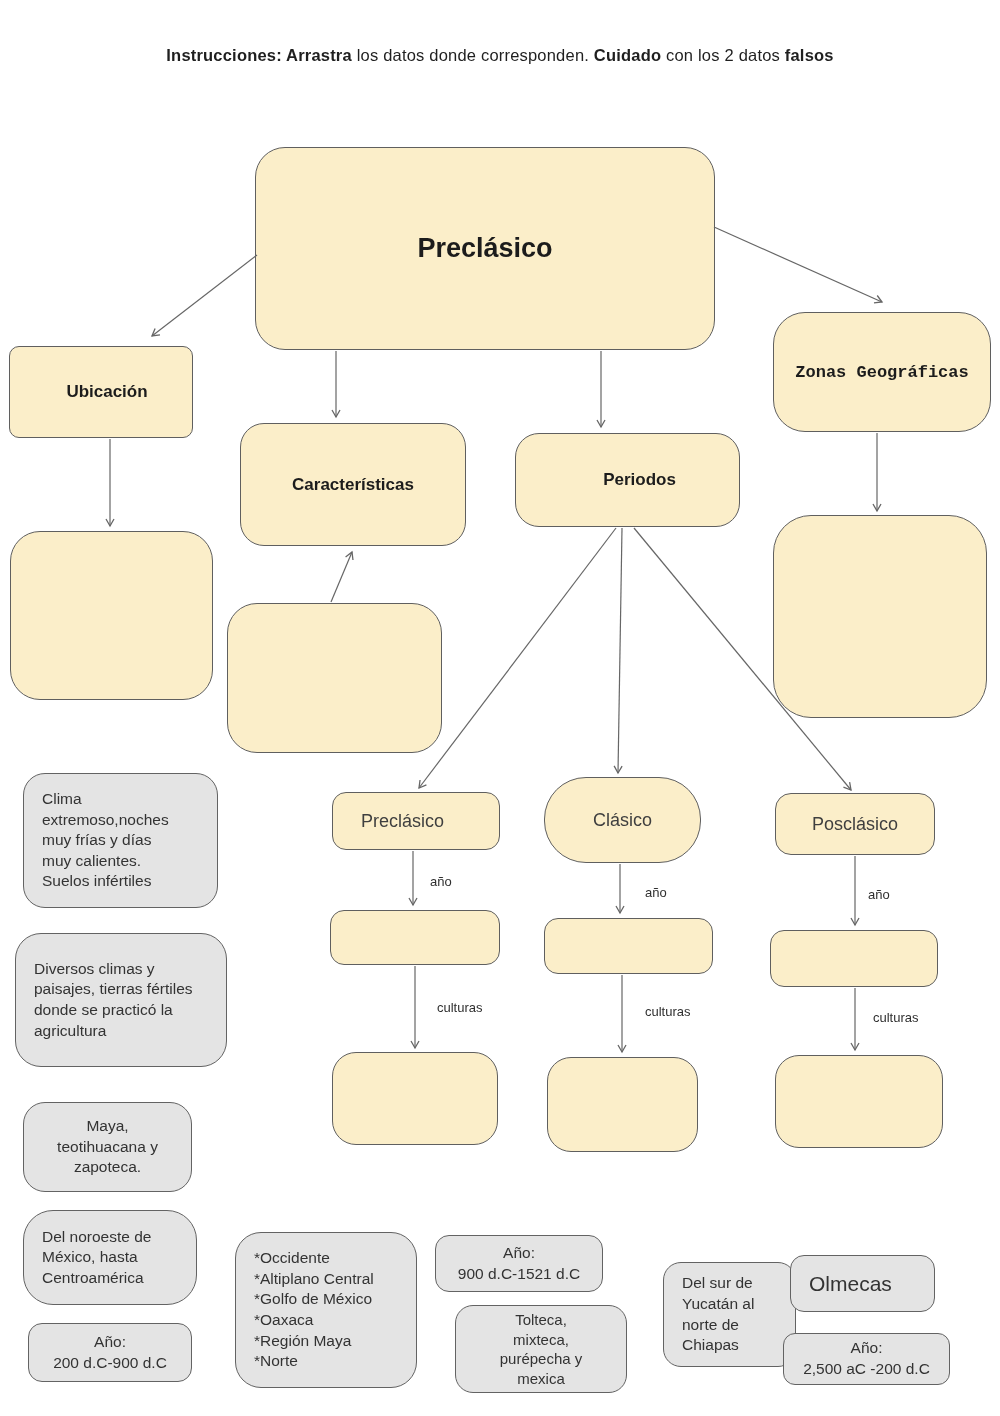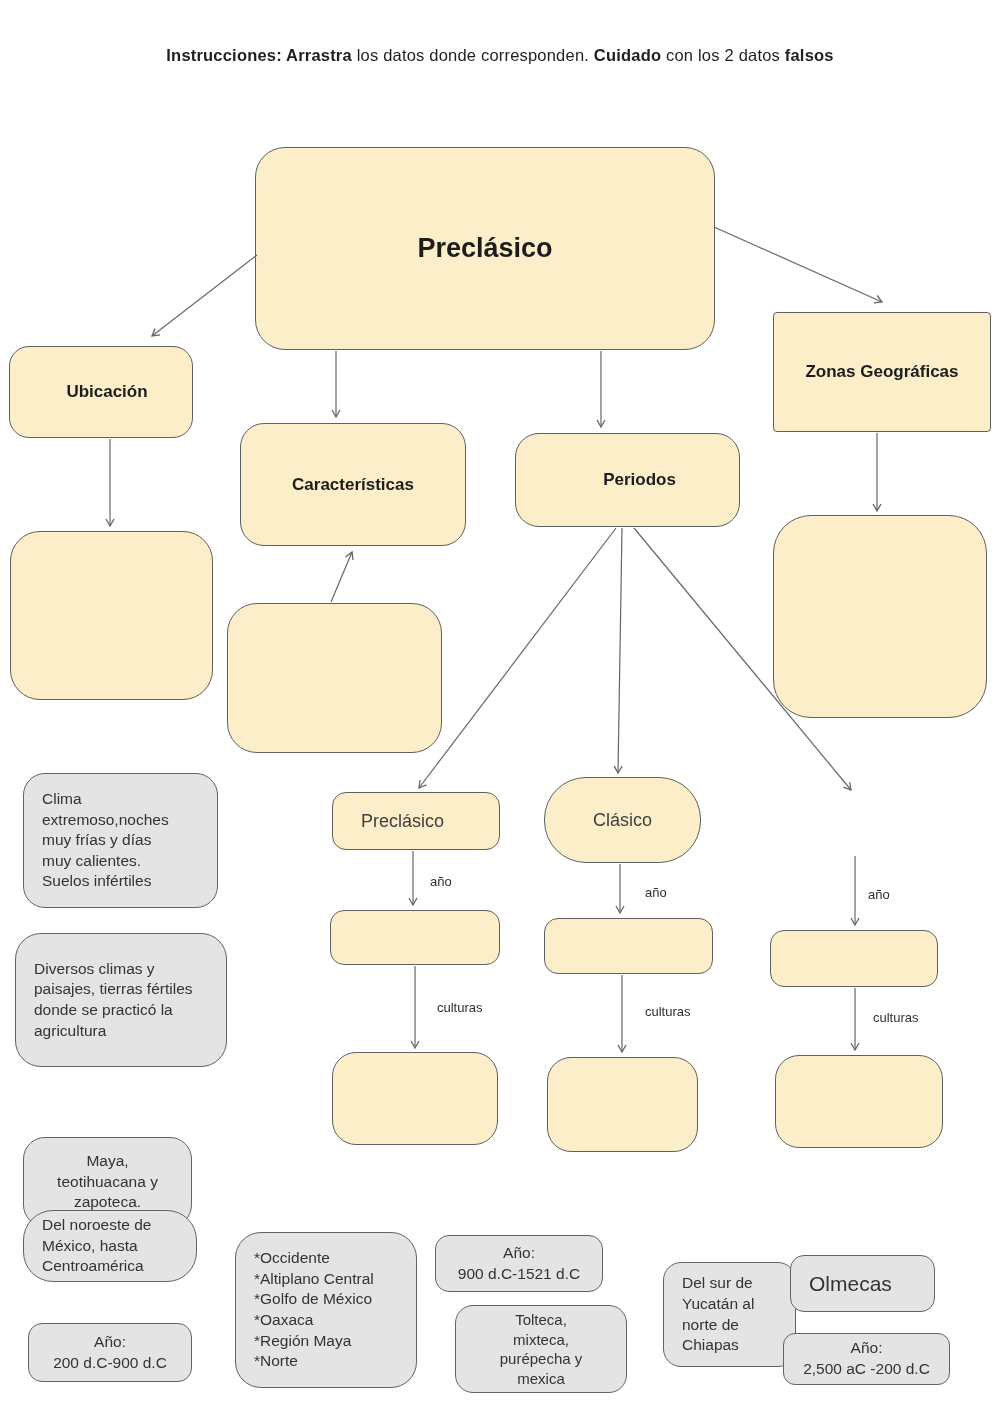--- a/index.html
+++ b/index.html
@@ -32,24 +32,24 @@
     align-items: center;
     justify-content: center;
     text-align: center;
     color: #1c1c1c;
   }
   .node.hdr { font-weight: 700; font-size: 17px; }
   .node.period { font-weight: 400; font-size: 18px; color: #3f3f3f; }
   .node.left-text { justify-content: flex-start; text-align: left; padding-left: 28px; }
 
   #mesoamerica       { left:255px; top:147px; width:460px; height:203px; border-radius:30px; font-size:27px; font-weight:700; }
-  #ubicacion         { left:9px;   top:346px; width:184px; height:92px;  border-radius:20px;padding-left:12px; }
+  #ubicacion         { left:9px;   top:346px; width:184px; height:92px;  border-radius:10px;padding-left:12px; }
   #caracteristicas   { left:240px; top:423px; width:226px; height:123px; border-radius:24px; }
   #periodos          { left:515px; top:433px; width:225px; height:94px;  border-radius:24px;padding-left:24px; }
-  #zonas-geograficas { left:773px; top:312px; width:218px; height:120px; border-radius:4px; }
+  #zonas-geograficas { left:773px; top:312px; width:218px; height:120px; border-radius:32px;font-family:Liberation Mono, monospace; }
 
   #slot-ubicacion        { left:10px;  top:531px; width:203px; height:169px; border-radius:30px; }
   #slot-caracteristicas  { left:227px; top:603px; width:215px; height:150px; border-radius:30px; }
   #slot-zonas            { left:773px; top:515px; width:214px; height:203px; border-radius:38px; }
 
   #preclasico  { left:332px; top:792px; width:168px; height:58px; border-radius:14px; }
   #clasico     { left:544px; top:777px; width:157px; height:86px; border-radius:42px; }
   #posclasico  { left:775px; top:793px; width:160px; height:62px; border-radius:16px; }
 
   #slot-preclasico-ano      { left:330px; top:910px;  width:170px; height:55px; border-radius:14px; }
@@ -72,22 +72,22 @@
     padding: 10px 18px;
     white-space: pre-line;
     display: flex;
     align-items: center;
     text-align: left;
   }
   .card.center { justify-content: center; text-align: center; }
 
   #card-clima        { left:23px;  top:773px;  width:195px; height:135px; border-radius:22px; }
   #card-diversos     { left:15px;  top:933px;  width:212px; height:134px; border-radius:26px; }
-  #card-maya         { left:23px;  top:1102px; width:169px; height:90px;  border-radius:22px;margin-top:35px; }
-  #card-noroeste     { left:23px;  top:1210px; width:174px; height:72px;  border-radius:30px; }
+  #card-maya         { left:23px;  top:1102px; width:169px; height:90px;  border-radius:22px; }
+  #card-noroeste     { left:23px;  top:1210px; width:174px; height:95px;  border-radius:30px; }
   #card-ano-200-900  { left:28px;  top:1323px; width:164px; height:59px;  border-radius:14px; }
   #card-zonas-list   { left:235px; top:1232px; width:182px; height:156px; border-radius:26px; }
   #card-ano-900-1521 { left:435px; top:1235px; width:168px; height:57px;  border-radius:14px; }
   #card-tolteca      { left:455px; top:1305px; width:172px; height:88px;  border-radius:18px; font-size:15px; line-height:1.3; }
   #card-sur-yucatan  { left:622px; top:1262px; width:133px; height:105px; border-radius:18px;margin-left:41px; }
   #card-olmecas      { left:790px; top:1255px; width:145px; height:57px;  border-radius:14px; font-size:21px; }
   #card-ano-2500-200 { left:783px; top:1333px; width:167px; height:52px;  border-radius:12px; }
 
   
   .edge-label {
@@ -124,20 +124,21 @@
   <div class="node hdr" id="caracteristicas">Características</div>
   <div class="node hdr" id="periodos">Periodos</div>
   <div class="node hdr" id="zonas-geograficas">Zonas Geográficas</div>
 
   <div class="node" id="slot-ubicacion"></div>
   <div class="node" id="slot-caracteristicas"></div>
   <div class="node" id="slot-zonas"></div>
 
   <div class="node period left-text" id="preclasico">Preclásico</div>
   <div class="node period" id="clasico">Clásico</div>
+  <div class="node period" id="posclasico">Posclásico</div>
 
   <div class="node" id="slot-preclasico-ano"></div>
   <div class="node" id="slot-clasico-ano"></div>
   <div class="node" id="slot-posclasico-ano"></div>
   <div class="node" id="slot-preclasico-culturas"></div>
   <div class="node" id="slot-clasico-culturas"></div>
   <div class="node" id="slot-posclasico-culturas"></div>
 
   <span class="edge-label" id="lbl-ano-preclasico">año</span>
   <span class="edge-label" id="lbl-ano-clasico">año</span>

